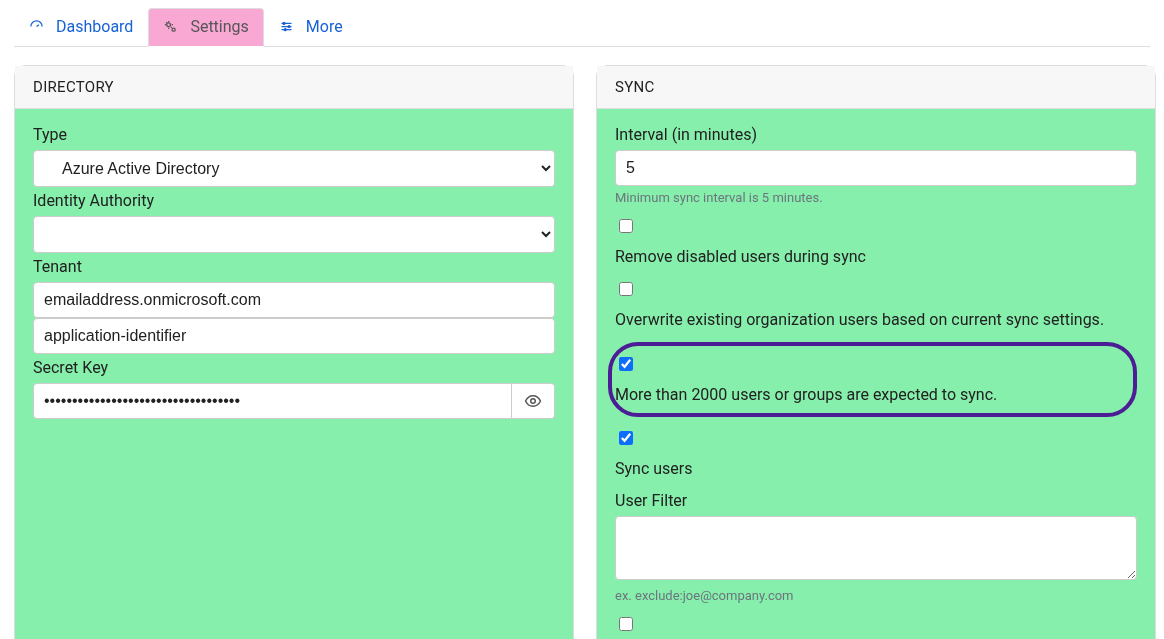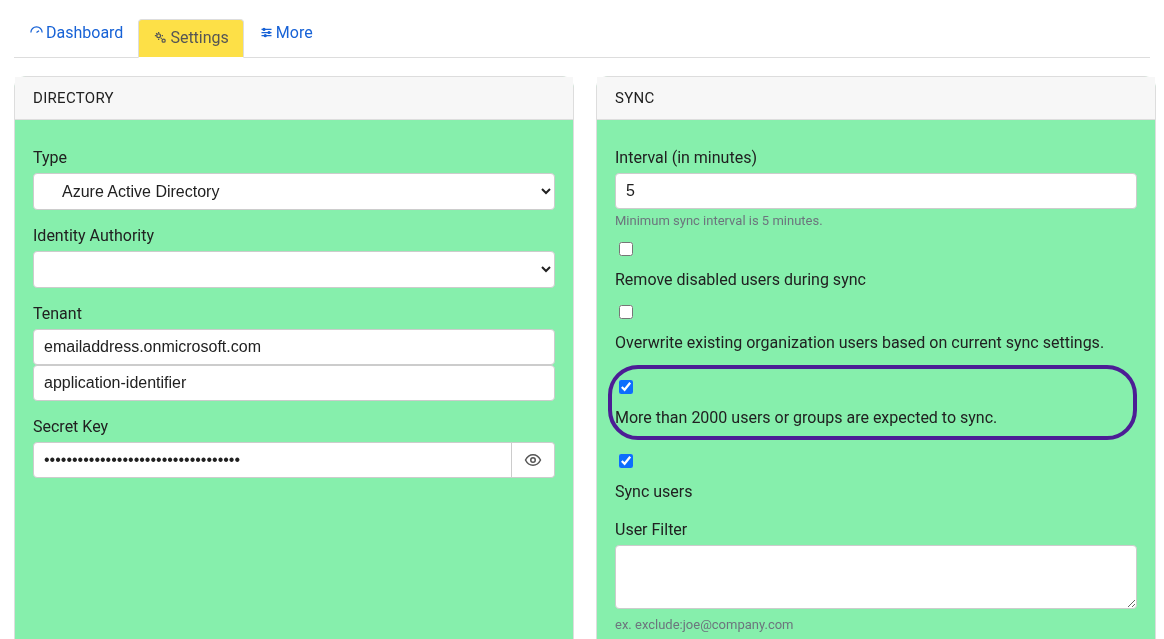--- a/index.html
+++ b/index.html
@@ -20,28 +20,27 @@
   }
   .tab {
     padding: 8px 14px 10px;
     margin-bottom: -1px;
     border: 1px solid transparent;
     border-top-left-radius: 4px;
     border-top-right-radius: 4px;
     cursor: pointer;
     display: flex;
     align-items: center;
-    gap: 2px;
+    gap: 12px;
     font-size: 16px;
   }
   .tab.active {
     border-color: #ddd #ddd #fff;
-    background: #fde047;
+    background: #f9a8d4;
     color: #555;
-    margin-top: 11px;
   }
   .tab.inactive { color: #1762d6; }
   .tab-icon { display: inline-flex; width: 15px; height: 15px; }
   .grid {
     display: grid;
     grid-template-columns: 560px 560px;
     column-gap: 22px;
   }
   .card {
     border: 1px solid #ddd;
@@ -51,21 +50,21 @@
   .card-header {
     background: #f7f7f7;
     border-bottom: 1px solid #ddd;
     padding: 12px 18px;
     font-size: 15px;
     letter-spacing: .3px;
   }
   .card-body { padding: 12px 18px 18px; }
   .form-label {
     display: block;
-    margin: 16px 0 6px;
+    margin: 4px 0 6px;
     font-size: 16px;
   }
   .form-select, .form-input, .form-textarea {
     width: 100%;
     padding: 8px 10px;
     font-size: 16px;
     border: 1px solid #ccc;
     border-radius: 4px;
     background: #fff;
     color: #212121;

